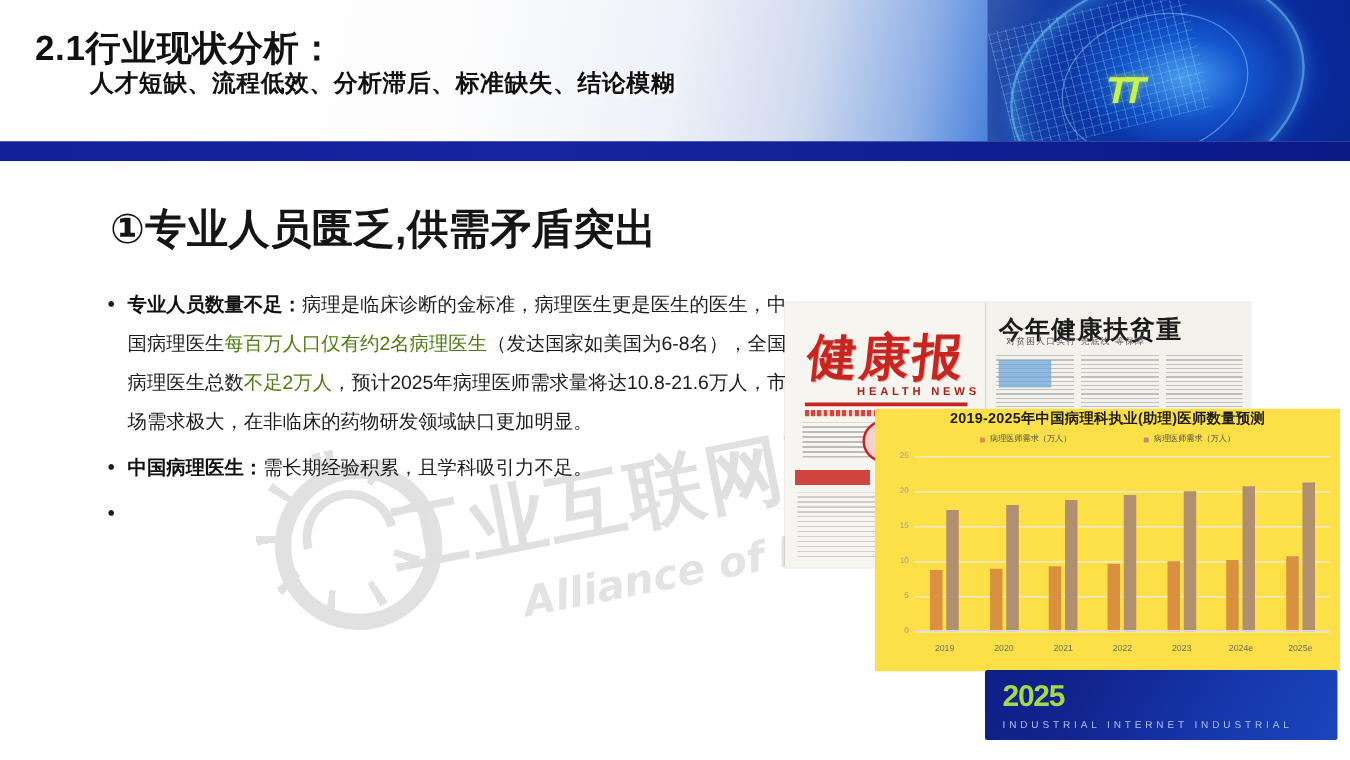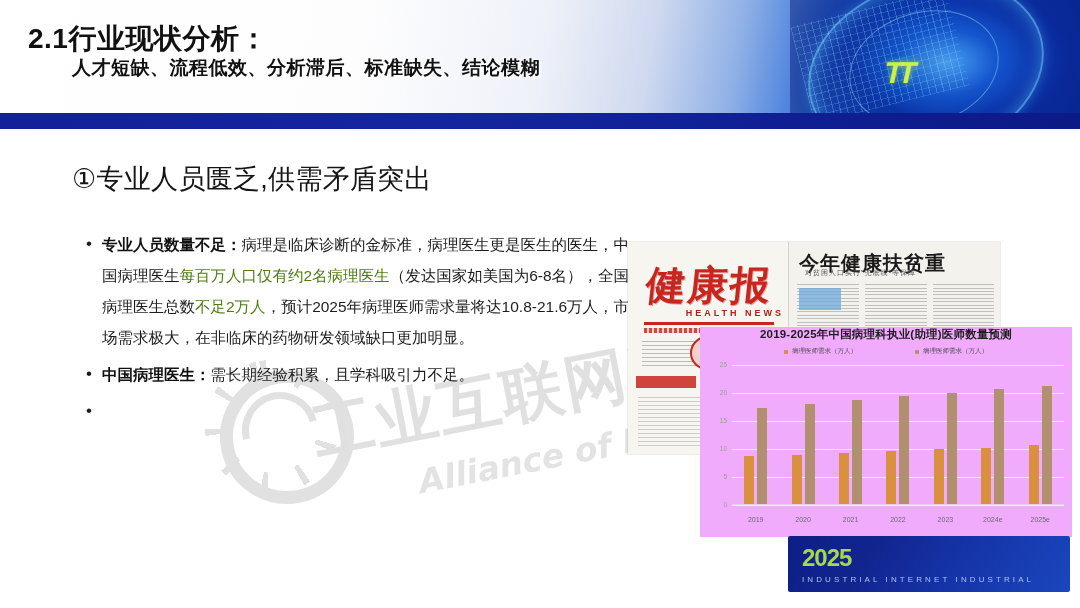--- a/index.html
+++ b/index.html
@@ -59,22 +59,22 @@
   .title-l2{font-size:19px;letter-spacing:.5px;padding-left:44px;}
   .hdr-bar{
     position:absolute;left:0;top:113px;width:1080px;height:16px;
     background:linear-gradient(90deg,#12219a 0%,#15259f 40%,#0f1f93 72%,#0c1a86 100%);
   }
 
   
   .content{position:absolute;left:0;top:129px;width:1080px;height:479px;background:#fff;}
 
   .section-title{
-    position:absolute;left:72px;top:32px;
-    font-size:27px;font-weight:normal;color:#151515;letter-spacing:.3px;
+    position:absolute;left:88px;top:32px;
+    font-size:33px;font-weight:bold;color:#151515;letter-spacing:.3px;
     white-space:nowrap;
   }
 
   .bullets{position:absolute;left:86px;top:100px;width:552px;}
   .bullet{display:flex;align-items:flex-start;margin-bottom:6px;}
   .dot{
     flex:0 0 auto;width:16px;font-size:17px;line-height:30px;color:#1b1b1b;
     text-align:left;
   }
   .btext{font-size:15.5px;line-height:31px;color:#1d1d1d;}
@@ -138,21 +138,21 @@
     opacity:.45;
   }
   .news-cols2::after{
     content:"";position:absolute;inset:0;
     background:repeating-linear-gradient(90deg,transparent 0 60px,#f4f2ec 60px 66px);
   }
 
   
   .chart{
     position:absolute;left:700px;top:198px;width:372px;height:210px;
-    background:#f0abfc;
+    background:#fde047;
   }
   .chart-title{
     position:absolute;left:0;top:0;width:100%;text-align:center;
     font-size:11.5px;font-weight:bold;color:#1d1d1d;letter-spacing:.2px;white-space:nowrap;
   }
   .legend{position:absolute;left:0;top:20px;width:100%;display:flex;justify-content:center;gap:58px;}
   .leg{display:flex;align-items:center;gap:4px;font-size:6.5px;color:#4a4a4a;white-space:nowrap;}
   .leg i{width:4px;height:4px;display:inline-block;border-radius:1px;}
   .leg.a i{background:#d98f3e;}
   .leg.b i{background:#b39272;}

